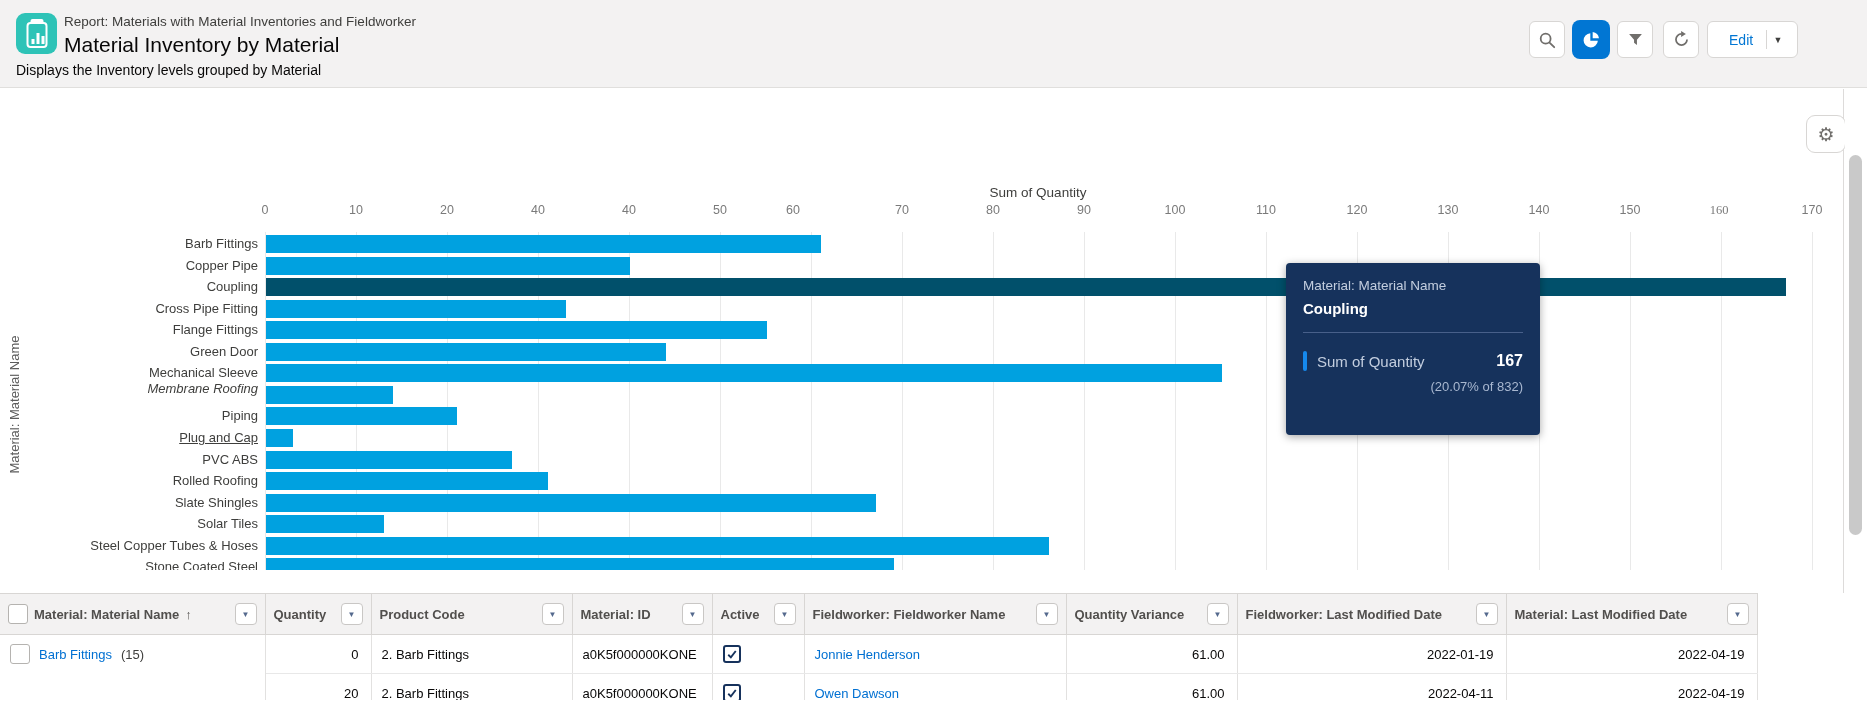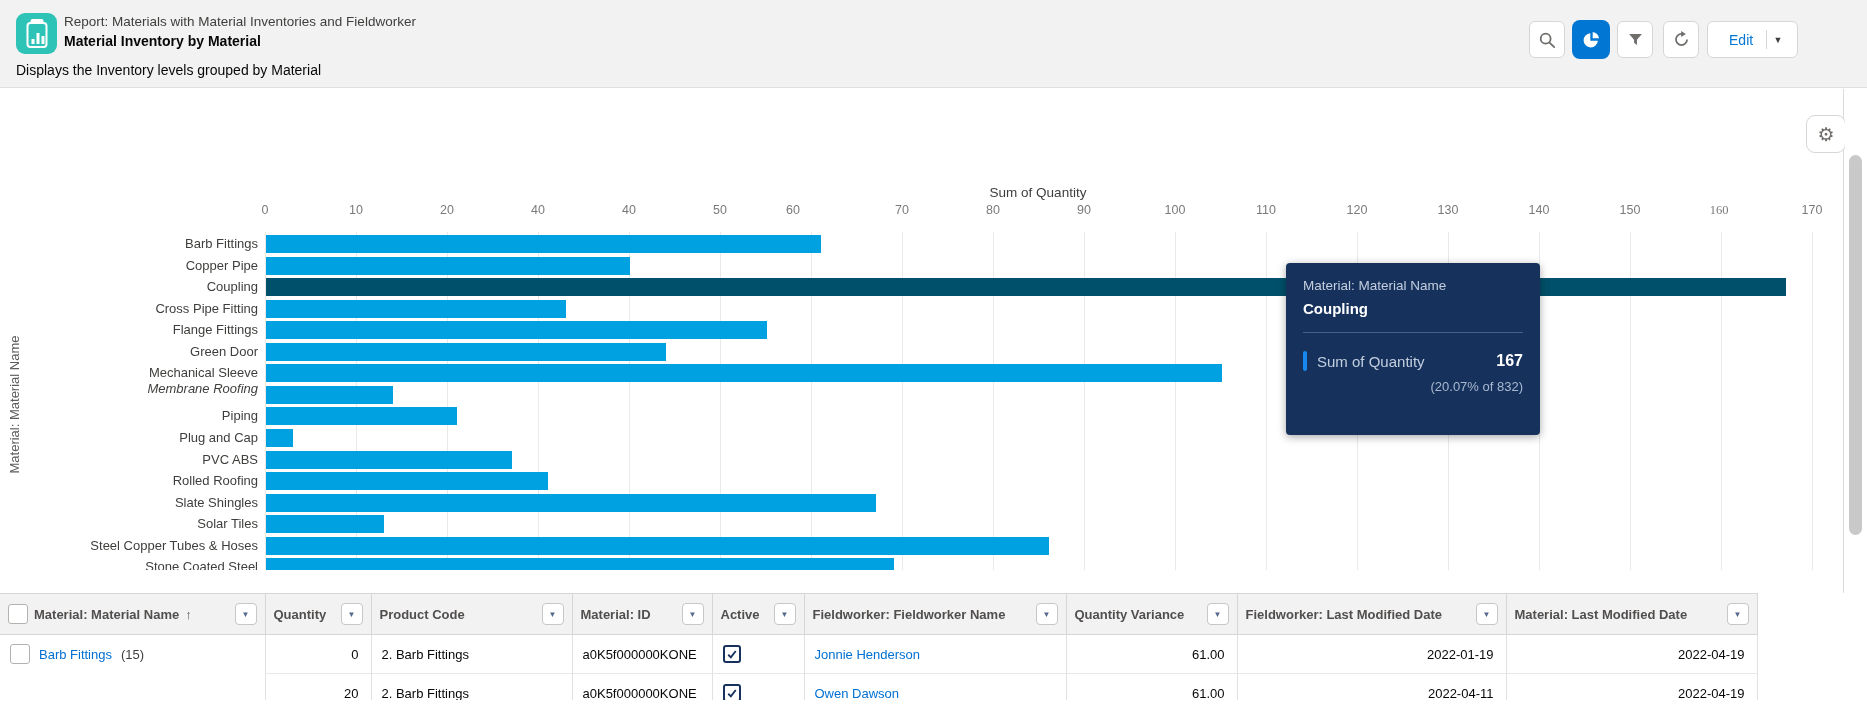--- a/index.html
+++ b/index.html
@@ -14,21 +14,21 @@
     background:#f3f2f2; border-bottom:1px solid #e0dfdd; }
   .report-icon { position:absolute; left:16px; top:13px; width:41px; height:41px;
     background:#2ec3b7; border-radius:9px; }
   .clip-tab { position:absolute; left:50%; top:6px; transform:translateX(-50%);
     width:13px; height:5px; background:#fff; border-radius:2px; }
   .clip-body { position:absolute; left:50%; top:9px; transform:translateX(-50%);
     width:21px; height:26px; border:2px solid #fff; border-radius:4px; }
   .clip-bars { position:absolute; left:3px; bottom:2px; display:flex; align-items:flex-end; gap:2px; }
   .clip-bars i { width:3px; background:#fff; display:block; }
   .report-label { position:absolute; left:64px; top:14px; font-size:13.5px; color:#3e3e3c; }
-  .report-title { position:absolute; left:64px; top:33px; font-size:14px; font-weight:bold; color:#080707; }
+  .report-title { position:absolute; left:64px; top:33px; font-size:21px; font-weight:normal; color:#080707; }
   .report-desc  { position:absolute; left:16px; top:62px; font-size:14px; color:#080707; }
 
   .hdr-btn { position:absolute; top:21px; height:37px; background:#fff;
     border:1px solid #d8d6d4; border-radius:6px; display:flex; align-items:center;
     justify-content:center; cursor:pointer; }
   #btn-search  { left:1529px; width:36px; }
   #btn-chart   { left:1572px; width:38px; height:39px; top:20px; background:#0176d3; border:none; border-radius:8px; }
   #btn-filter  { left:1617px; width:36px; }
   #btn-refresh { left:1663px; width:36px; }
   #btn-edit    { left:1707px; width:91px; padding:8px; overflow:hidden; }
@@ -201,21 +201,21 @@
         <div class="cat-label" style="top: 233.2px;">Flange Fittings</div>
         <div class="bar" style="left: 266px; top: 232.2px; width: 500.5px; height: 18px; background: rgb(0, 161, 224);"></div>
         <div class="cat-label" style="top: 254.75px;">Green Door</div>
         <div class="bar" style="left: 266px; top: 253.75px; width: 400.4px; height: 18px; background: rgb(0, 161, 224);"></div>
         <div class="cat-label" style="top: 276.3px;">Mechanical Sleeve</div>
         <div class="bar" style="left: 266px; top: 275.3px; width: 955.5px; height: 18px; background: rgb(0, 161, 224);"></div>
         <div class="cat-label" style="top: 292px; font-style: italic;">Membrane Roofing</div>
         <div class="bar" style="left: 266px; top: 296.85px; width: 127.4px; height: 18px; background: rgb(0, 161, 224);"></div>
         <div class="cat-label" style="top: 319.4px;">Piping</div>
         <div class="bar" style="left: 266px; top: 318.4px; width: 191.1px; height: 18px; background: rgb(0, 161, 224);"></div>
-        <div class="cat-label" style="top: 340.95px;">Plug and Cap</div>
+        <div class="cat-label" style="top: 340.95px; text-decoration: underline;">Plug and Cap</div>
         <div class="bar" style="left: 266px; top: 339.95px; width: 27.3px; height: 18px; background: rgb(0, 161, 224);"></div>
         <div class="cat-label" style="top: 362.5px;">PVC ABS</div>
         <div class="bar" style="left: 266px; top: 361.5px; width: 245.7px; height: 18px; background: rgb(0, 161, 224);"></div>
         <div class="cat-label" style="top: 384.05px;">Rolled Roofing</div>
         <div class="bar" style="left: 266px; top: 383.05px; width: 282.1px; height: 18px; background: rgb(0, 161, 224);"></div>
         <div class="cat-label" style="top: 405.6px;">Slate Shingles</div>
         <div class="bar" style="left: 266px; top: 404.6px; width: 609.7px; height: 18px; background: rgb(0, 161, 224);"></div>
         <div class="cat-label" style="top: 427.15px;">Solar Tiles</div>
         <div class="bar" style="left: 266px; top: 426.15px; width: 118.3px; height: 18px; background: rgb(0, 161, 224);"></div>
         <div class="cat-label" style="top: 448.7px;">Steel Copper Tubes &amp; Hoses</div>

